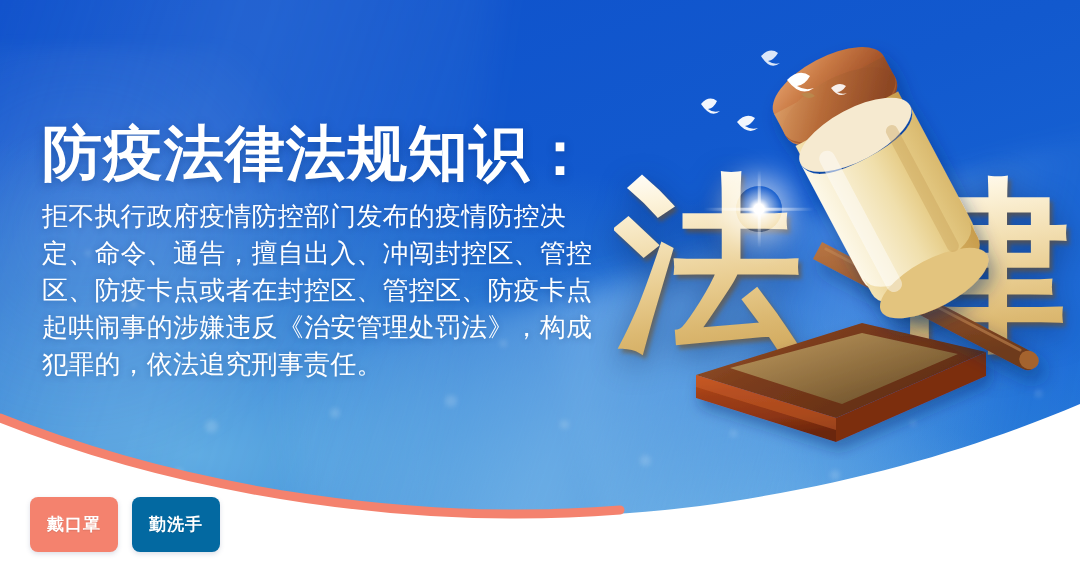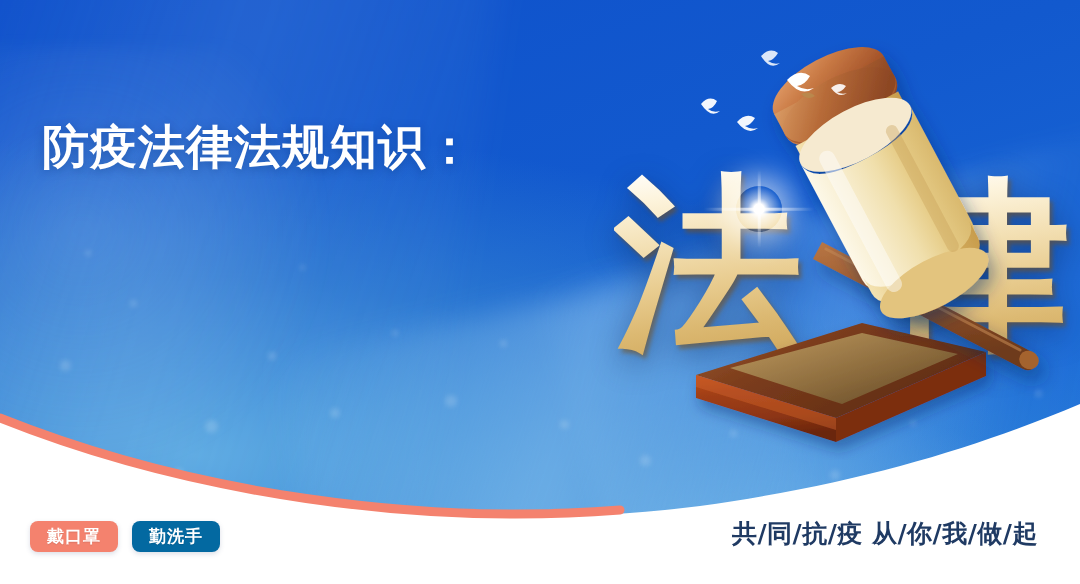--- a/index.html
+++ b/index.html
@@ -48,21 +48,21 @@
     position:absolute;display:block;border-radius:50%;
     background:rgba(255,255,255,.16);filter:blur(2.5px);
   }
 
   
   .wave{position:absolute;left:0;bottom:0;width:1080px;height:210px;}
 
   
   .headline{
     position:absolute;left:42px;top:122px;
-    font-size:47px;font-weight:700;color:#ffffff;
+    font-size:60px;font-weight:700;color:#ffffff;
     letter-spacing:1px;line-height:1.06;
     text-shadow:0 2px 10px rgba(4,40,100,.35);
     white-space:nowrap;
   }
   .bodycopy{
     position:absolute;left:42px;top:198px;width:556px;
     font-size:26px;font-weight:500;color:#ffffff;
     line-height:37px;letter-spacing:.2px;
     text-shadow:0 1px 6px rgba(5,45,105,.32);
   }
@@ -95,21 +95,21 @@
   .flare:after{width:2.5px;height:78px;
     background:linear-gradient(180deg,rgba(255,255,255,0),rgba(255,255,255,.8),rgba(255,255,255,0));}
 
   .gavel{position:absolute;left:0;top:0;width:480px;height:430px;}
   .birds{position:absolute;left:95px;top:18px;width:200px;height:100px;}
 
   
   .tags{position:absolute;left:30px;bottom:32px;display:flex;gap:14px;align-items:center;}
   .tag{
     display:inline-flex;align-items:center;justify-content:center;
-    height:31px;padding:0 17px;border-radius:8px;
+    height:31px;padding:12px 17px;border-radius:8px;
     font-size:17px;font-weight:700;color:#ffffff;letter-spacing:1px;
     text-shadow:0 1px 1px rgba(0,0,0,.10);
     box-shadow:0 2px 5px rgba(60,80,120,.18);
   }
   .tag-1{background:#f4826e;}
   .tag-2{background:#0369a1;}
   .tag-3{background:#8e94f0;}
   .slogan{
     position:absolute;right:42px;bottom:34px;
     font-size:25px;font-weight:700;color:#1f3a63;letter-spacing:.5px;
@@ -252,26 +252,26 @@
         <path d="M42 74 q9 -10 18 -4 q-4 7 -10 8 q6 4 13 2 q-10 8 -21 -6 Z" opacity=".95"></path>
         <path d="M92 32 q12 -12 23 -4 q-5 9 -13 10 q8 5 17 2 q-13 10 -27 -8 Z" opacity="1"></path>
         <path d="M106 46 q8 -4 14 2 q-7 5 -14 -2 Z" fill="#b98a4e" opacity=".9"></path>
         <path d="M136 40 q8 -7 15 -2 q-4 6 -9 6 q5 3 10 1 q-8 6 -16 -5 Z" opacity=".9"></path>
         <path d="M66 8 q9 -9 17 -3 q-4 7 -10 8 q6 4 12 2 q-10 8 -19 -7 Z" opacity=".85"></path>
       </g>
     </svg>
   </div>
 
   <div class="headline">防疫法律法规知识：</div>
+  <div class="bodycopy">拒不执行政府疫情防控部门发布的疫情防控决定、命令、通告，擅自出入、冲闯封控区、管控区、防疫卡点或者在封控区、管控区、防疫卡点起哄闹事的涉嫌违反《治安管理处罚法》，构成犯罪的，依法追究刑事责任。</div>
 
   <svg class="wave" viewBox="0 0 1080 210" preserveAspectRatio="none">
     <path d="M0 46 C 210 128, 470 162, 700 132 C 860 110, 980 72, 1080 30 L1080 210 L0 210 Z" fill="#ffffff"></path>
     <path d="M0 44 C 190 120, 420 152, 620 136" fill="none" stroke="#f4826e" stroke-width="9" stroke-linecap="round"></path>
   </svg>
 
   <div class="tags">
     <span class="tag tag-1">戴口罩</span>
     <span class="tag tag-2">勤洗手</span>
   </div>
 
-  <div class="slogan">共/同/抗/疫 从/你/我/做/起</div>
 
 </div>
 
 </body></html>

